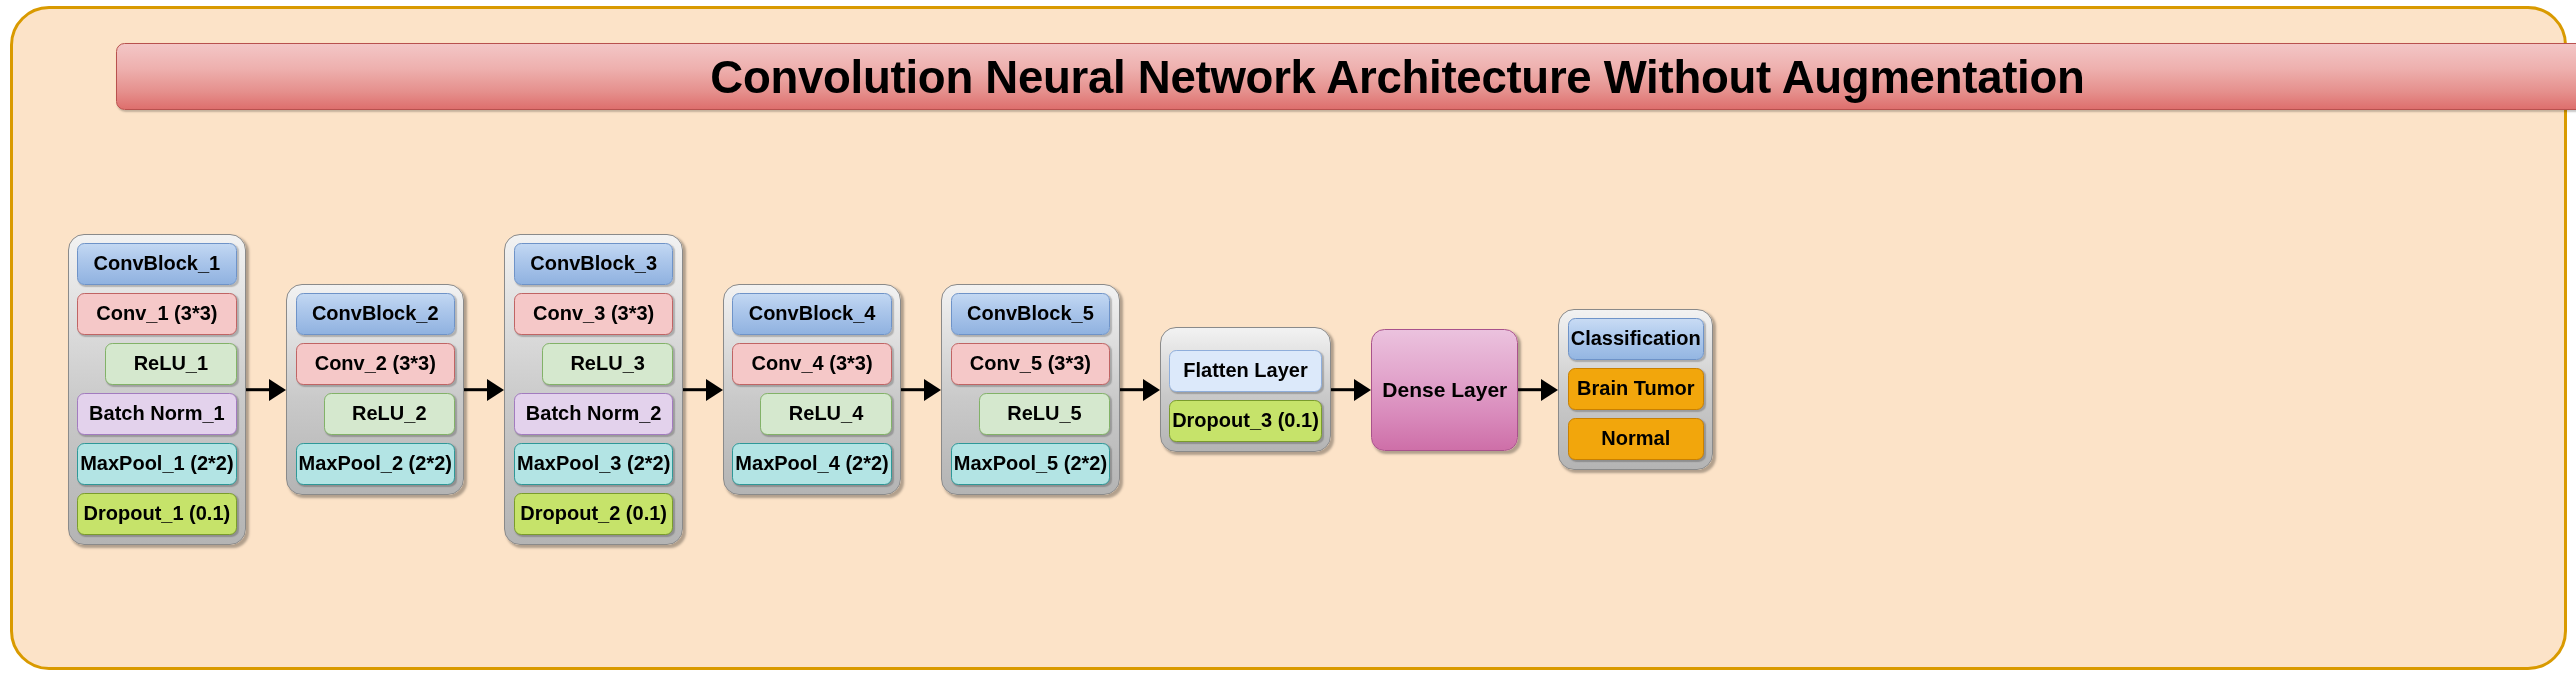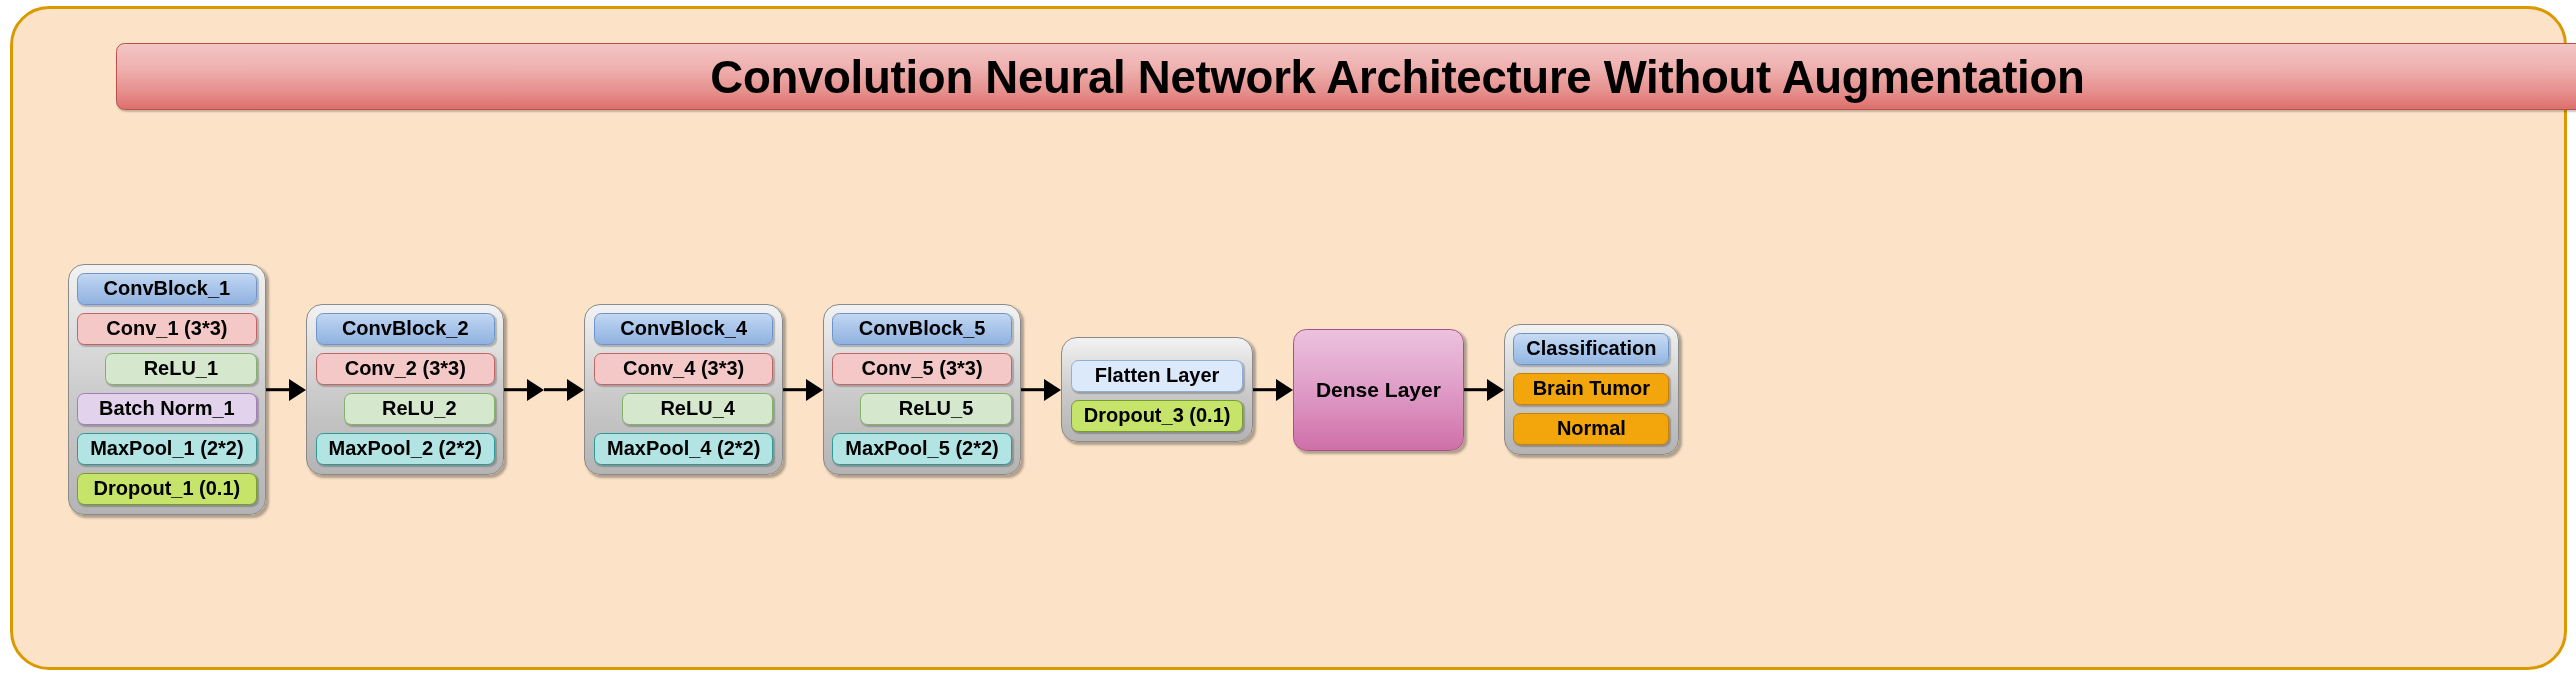--- a/index.html
+++ b/index.html
@@ -69,29 +69,29 @@
     box-shadow: 2.4px 2.4px 2.4px rgba(0,0,0,0.30);
     display: flex;
     flex-direction: column;
     gap: 8px;
   }
 
   
   .node {
     border-radius: 7.3px;
     border: 1.2px solid #888;
-    height: 32px;
+    height: 42px;
     display: flex;
     align-items: center;
     justify-content: center;
     font-size: 20px;
     font-weight: bold;
     color: #000;
     white-space: nowrap;
-    padding: 0 12px;
+    padding: 0 2px;
     box-shadow: 1.2px 1.2px 1.2px rgba(0,0,0,0.22);
   }
 
   
   .n-header {
     background: linear-gradient(to bottom, #C3D8F2 0%, #AFC9EC 35%, #90B2E0 100%);
     border-color: #6E93C8;
   }
   .n-conv {
     background: #F5C8C8;
@@ -135,21 +135,21 @@
     background: linear-gradient(to bottom, #EBC2DE 0%, #E3A8CE 35%, #D98BBC 70%, #CE6FA8 100%);
     box-shadow: 2.4px 2.4px 2.4px rgba(0,0,0,0.30);
     height: 122px;
     display: flex;
     align-items: center;
     justify-content: center;
     font-size: 21px;
     font-weight: bold;
     color: #000;
     white-space: nowrap;
-    padding: 0 22px;
+    padding: 0 10px;
   }
 
   
   .arrow {
     flex: 0 0 auto;
     width: 40px;
     height: 24px;
     position: relative;
   }
   .arrow .shaft {
@@ -198,20 +198,28 @@
       <div class="group">
         <div class="node n-header">ConvBlock_2</div>
         <div class="node n-conv">Conv_2 (3*3)</div>
         <div class="node n-relu">ReLU_2</div>
         <div class="node n-pool">MaxPool_2 (2*2)</div>
       </div>
       <div class="arrow">
         <div class="shaft"></div>
         <div class="head"></div>
       </div>
+      <div class="group">
+        <div class="node n-header">ConvBlock_3</div>
+        <div class="node n-conv">Conv_3 (3*3)</div>
+        <div class="node n-relu">ReLU_3</div>
+        <div class="node n-bn">Batch Norm_2</div>
+        <div class="node n-pool">MaxPool_3 (2*2)</div>
+        <div class="node n-dropout">Dropout_2 (0.1)</div>
+      </div>
       <div class="arrow">
         <div class="shaft"></div>
         <div class="head"></div>
       </div>
       <div class="group">
         <div class="node n-header">ConvBlock_4</div>
         <div class="node n-conv">Conv_4 (3*3)</div>
         <div class="node n-relu">ReLU_4</div>
         <div class="node n-pool">MaxPool_4 (2*2)</div>
       </div>

